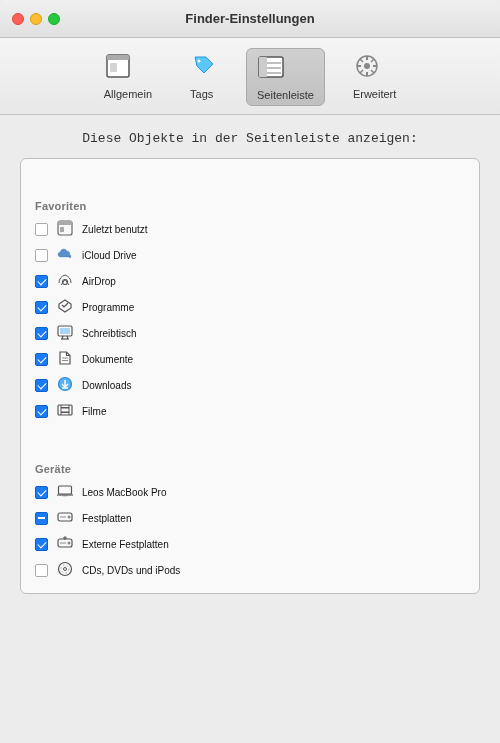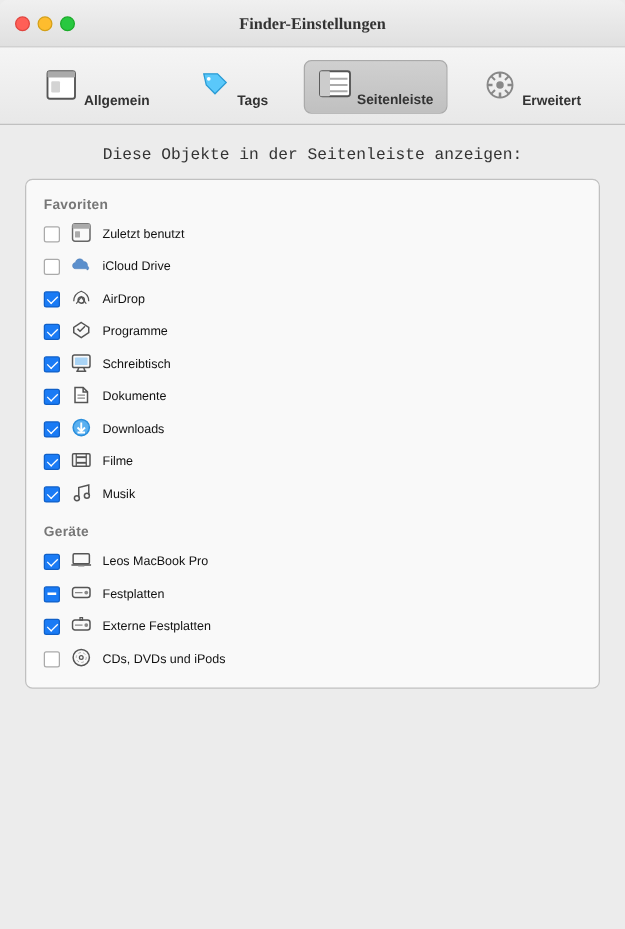--- a/index.html
+++ b/index.html
@@ -37,42 +37,40 @@
       height: 12px;
       border-radius: 50%;
     }
     .tl-close { background: #ff5f57; border: 1px solid #e0443e; }
     .tl-min { background: #febc2e; border: 1px solid #d4a017; }
     .tl-max { background: #28c840; border: 1px solid #1aab29; }
     .titlebar-title {
       font-size: 13px;
       font-weight: 600;
       color: #333;
-      font-family: Liberation Serif, serif;
     }
 
     
     .toolbar {
       width: 100%;
       background: linear-gradient(to bottom, #f5f5f5, #e8e8e8);
       border-bottom: 1px solid #c0c0c0;
       display: flex;
       justify-content: center;
       padding: 10px 20px 8px;
       gap: 18px;
     }
     .toolbar-item {
       display: flex;
-      flex-direction: row;
-      align-items: flex-end;
+      flex-direction: column;
+      align-items: flex-start;
       gap: 4px;
       padding: 4px 10px 4px;
       border-radius: 6px;
       cursor: pointer;
-      font-weight: bold;
     }
     .toolbar-item.active {
       background: linear-gradient(to bottom, #d0d0d0, #c0c0c0);
       border: 1px solid #aaa;
     }
     .toolbar-icon {
       font-size: 24px;
       line-height: 1;
     }
     .toolbar-label {
@@ -103,20 +101,21 @@
       padding: 10px 0;
       overflow: hidden;
     }
 
     .group-label {
       font-size: 11px;
       font-weight: 600;
       color: #777;
       padding: 4px 14px 4px;
       letter-spacing: 0.02em;
+      margin-top: 27px;
     }
 
     .list-item {
       display: flex;
       align-items: center;
       padding: 3px 14px;
       gap: 8px;
       height: 26px;
     }
 
@@ -344,31 +343,20 @@
           <rect x="1" y="3" width="14" height="10" rx="1" stroke="#555" stroke-width="1.2" fill="none"></rect>
           <line x1="4" y1="3" x2="4" y2="13" stroke="#555" stroke-width="1"></line>
           <line x1="12" y1="3" x2="12" y2="13" stroke="#555" stroke-width="1"></line>
           <rect x="4" y="5" width="8" height="1.5" fill="#555"></rect>
           <rect x="4" y="9.5" width="8" height="1.5" fill="#555"></rect>
         </svg>
       </span>
       <span class="list-item-label">Filme</span>
     </div>
 
-    <div class="list-item">
-      <div class="checkbox checked"></div>
-      <span class="list-item-icon">
-        <svg width="16" height="16" viewBox="0 0 16 16" fill="none">
-          <path d="M6 12 V4 L14 2 V10" stroke="#555" stroke-width="1.2" fill="none"></path>
-          <circle cx="4.5" cy="12.5" r="2" stroke="#555" stroke-width="1.2" fill="none"></circle>
-          <circle cx="12.5" cy="10.5" r="2" stroke="#555" stroke-width="1.2" fill="none"></circle>
-        </svg>
-      </span>
-      <span class="list-item-label">Musik</span>
-    </div>
 
 
 
     <div class="divider"></div>
 
     <div class="group-label">Geräte</div>
 
     <div class="list-item">
       <div class="checkbox checked"></div>
       <span class="list-item-icon">

